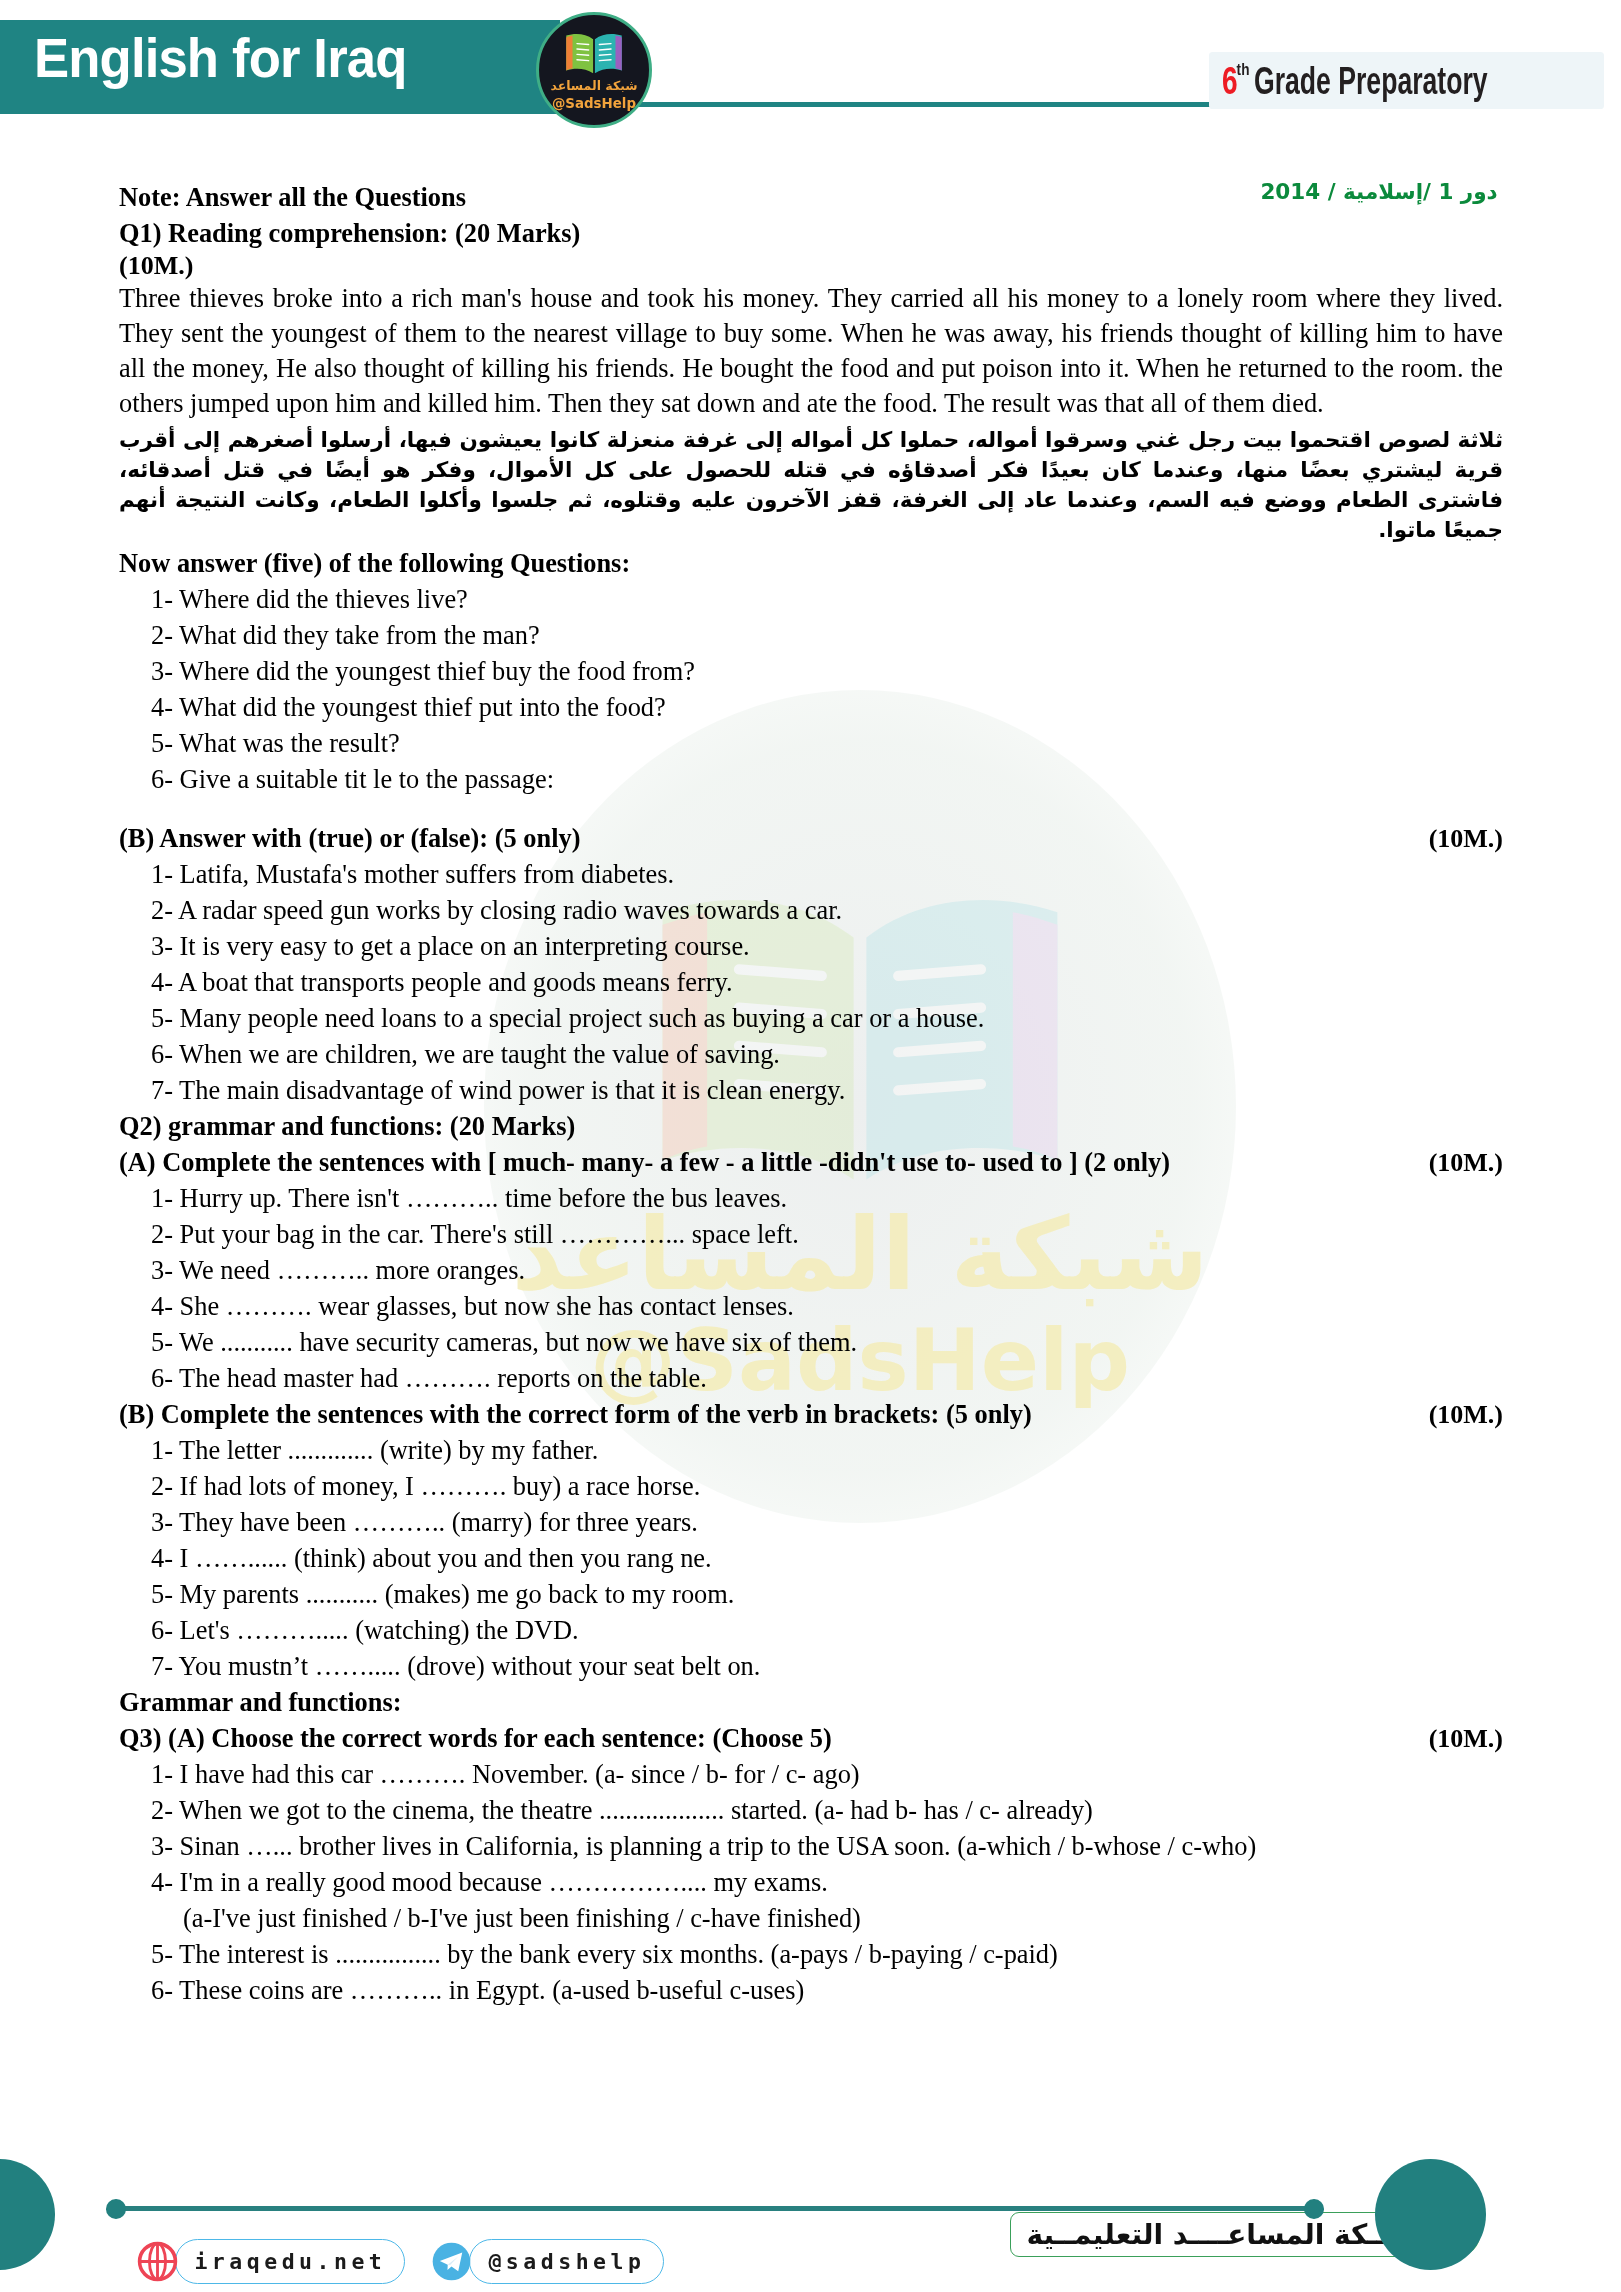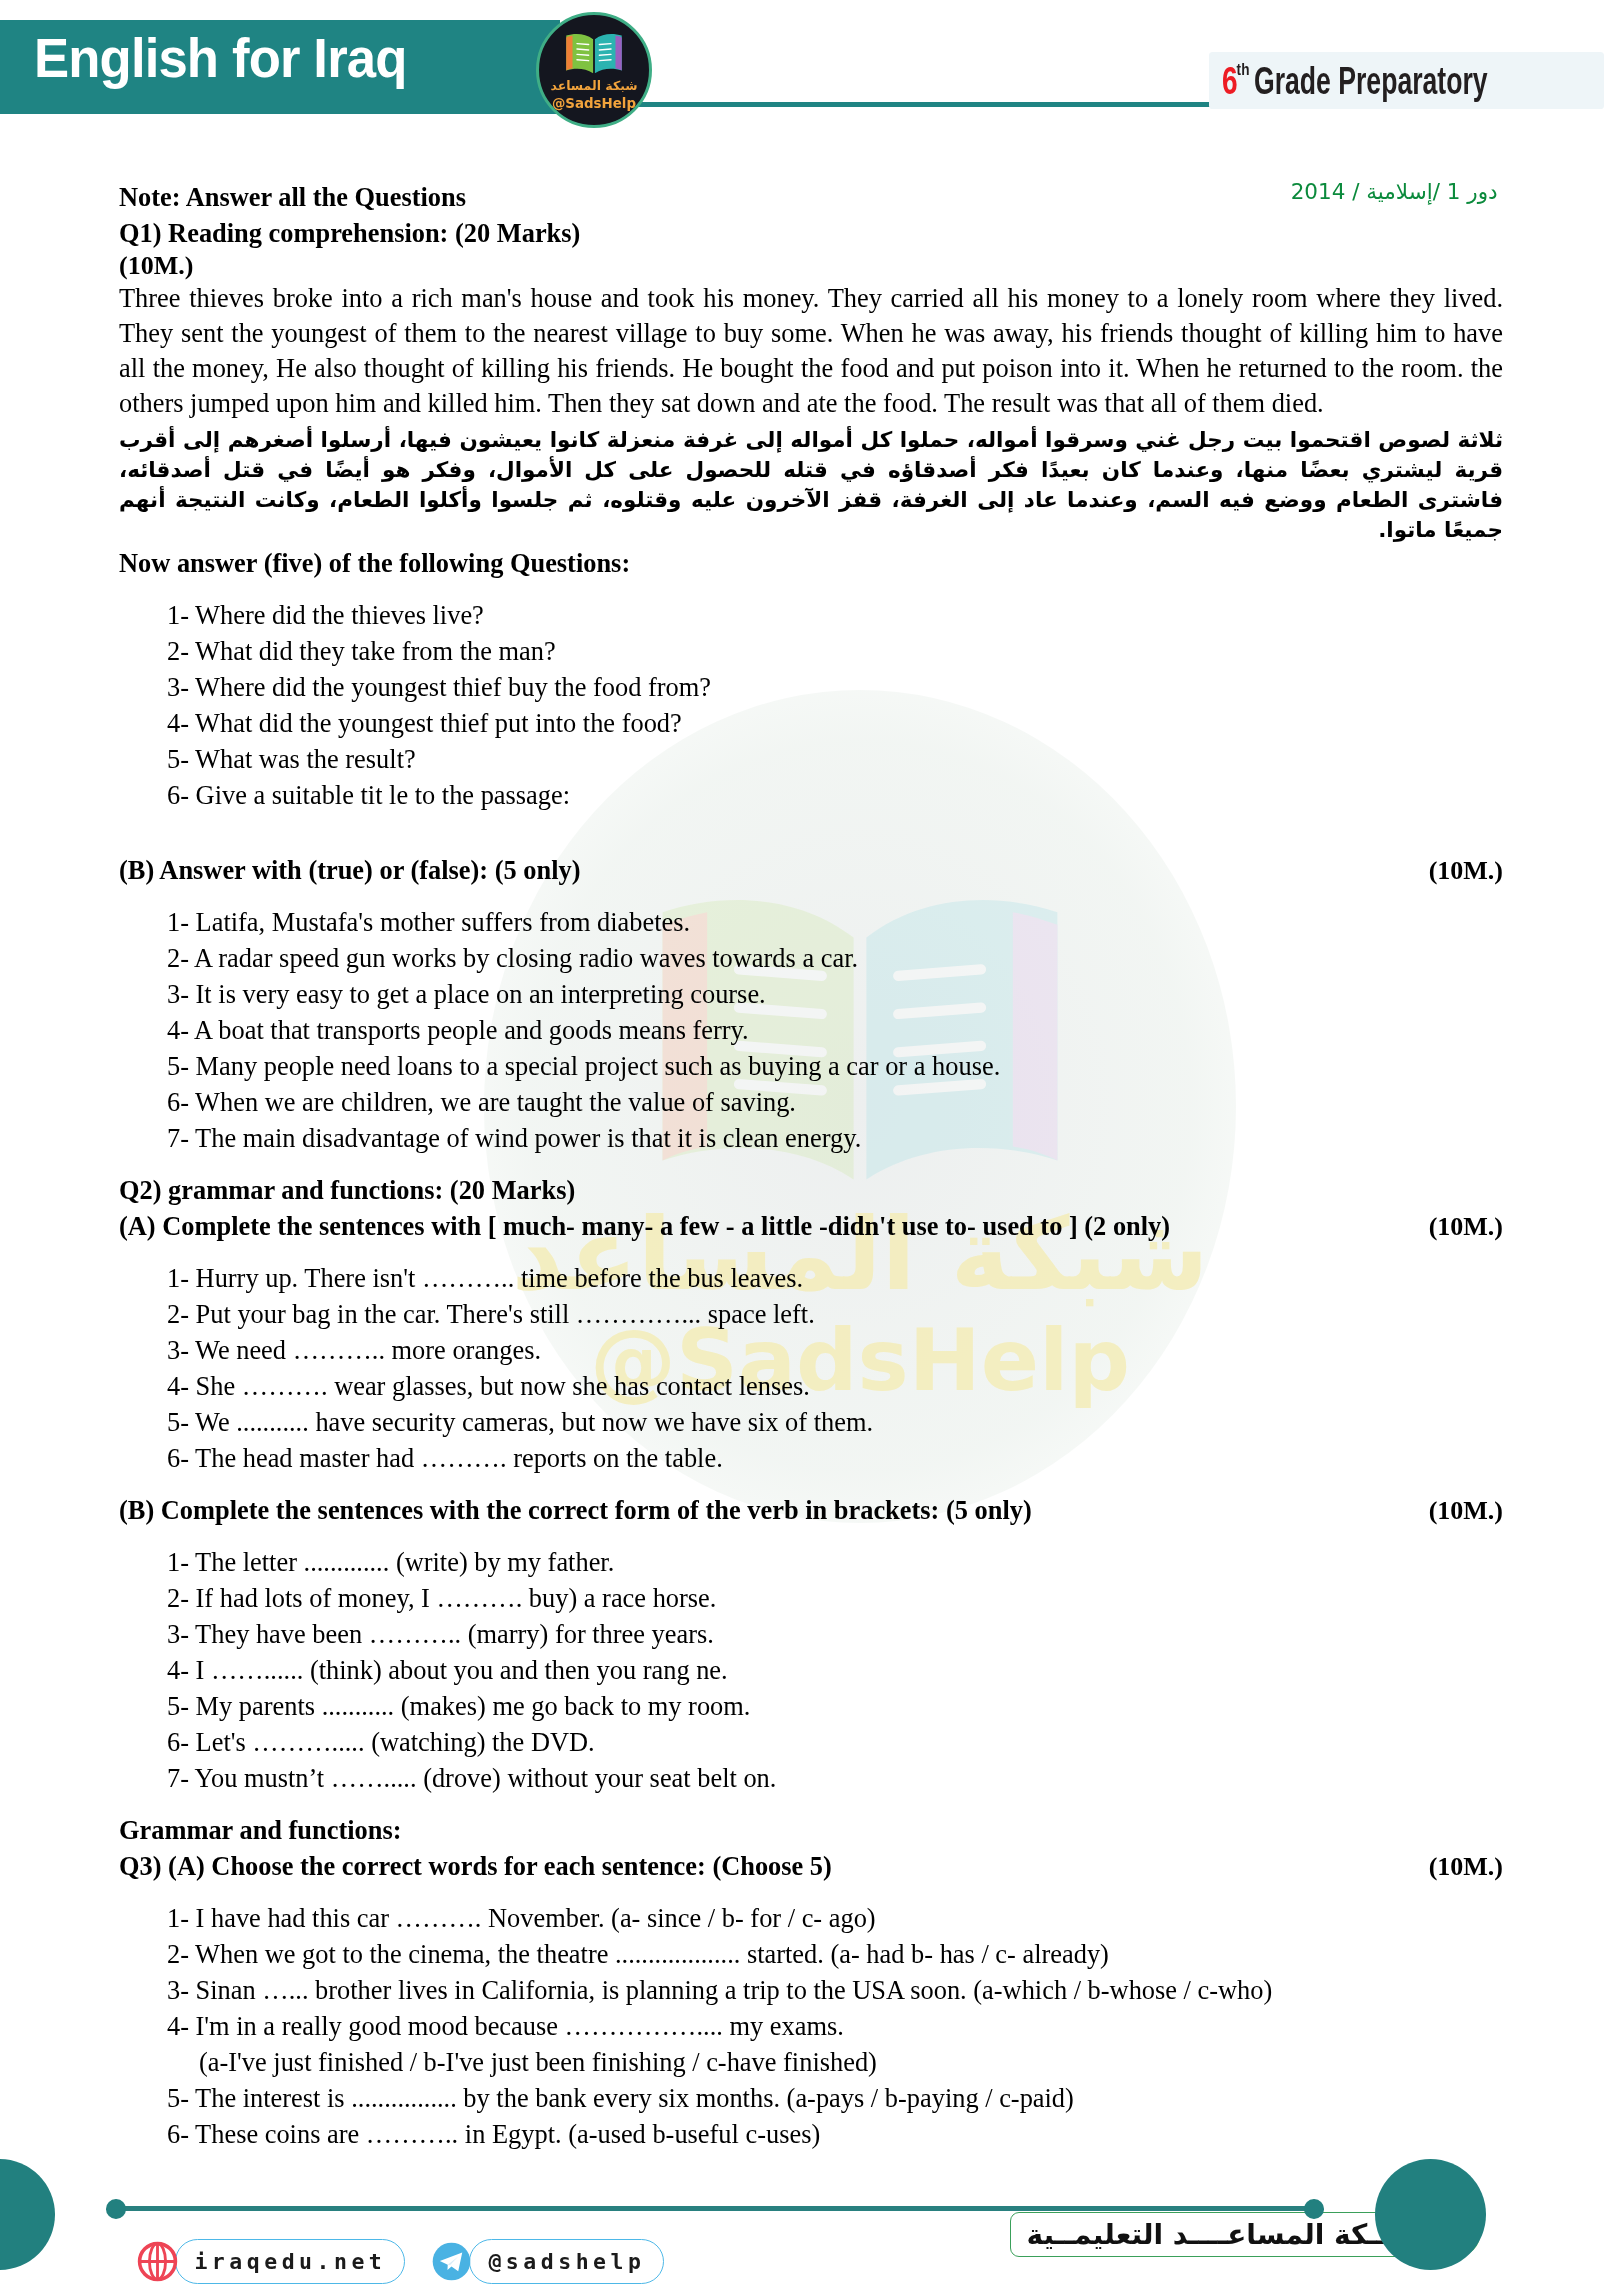--- a/index.html
+++ b/index.html
@@ -217,36 +217,36 @@
     font-weight: bold;
     font-size: 26px;
     white-space: nowrap;
   }
   .hdr-ar {
     position: absolute;
     right: 5.4px;
     top: 0px;
     direction: rtl;
     font-family: "DejaVu Sans", sans-serif;
-    font-weight: normal;
+    font-weight: bold;
     font-size: 21.5px;
     color: #0b8a3c;
     white-space: nowrap;
   }
   .arabic-para {
     direction: rtl;
     text-align: justify;
     font-family: "DejaVu Sans", sans-serif;
     font-weight: bold;
     font-size: 21.5px;
     line-height: 30px;
     margin-top: 3.6px;
   }
   .qlist {
-    margin: 16px;
+    margin: 0;
     padding: 0;
     list-style: none;
   }
   .qitem {
     font-size: 26.4px;
     line-height: 36px;
     padding-left: 32px;
     white-space: nowrap;
   }
   .sub-opt {

